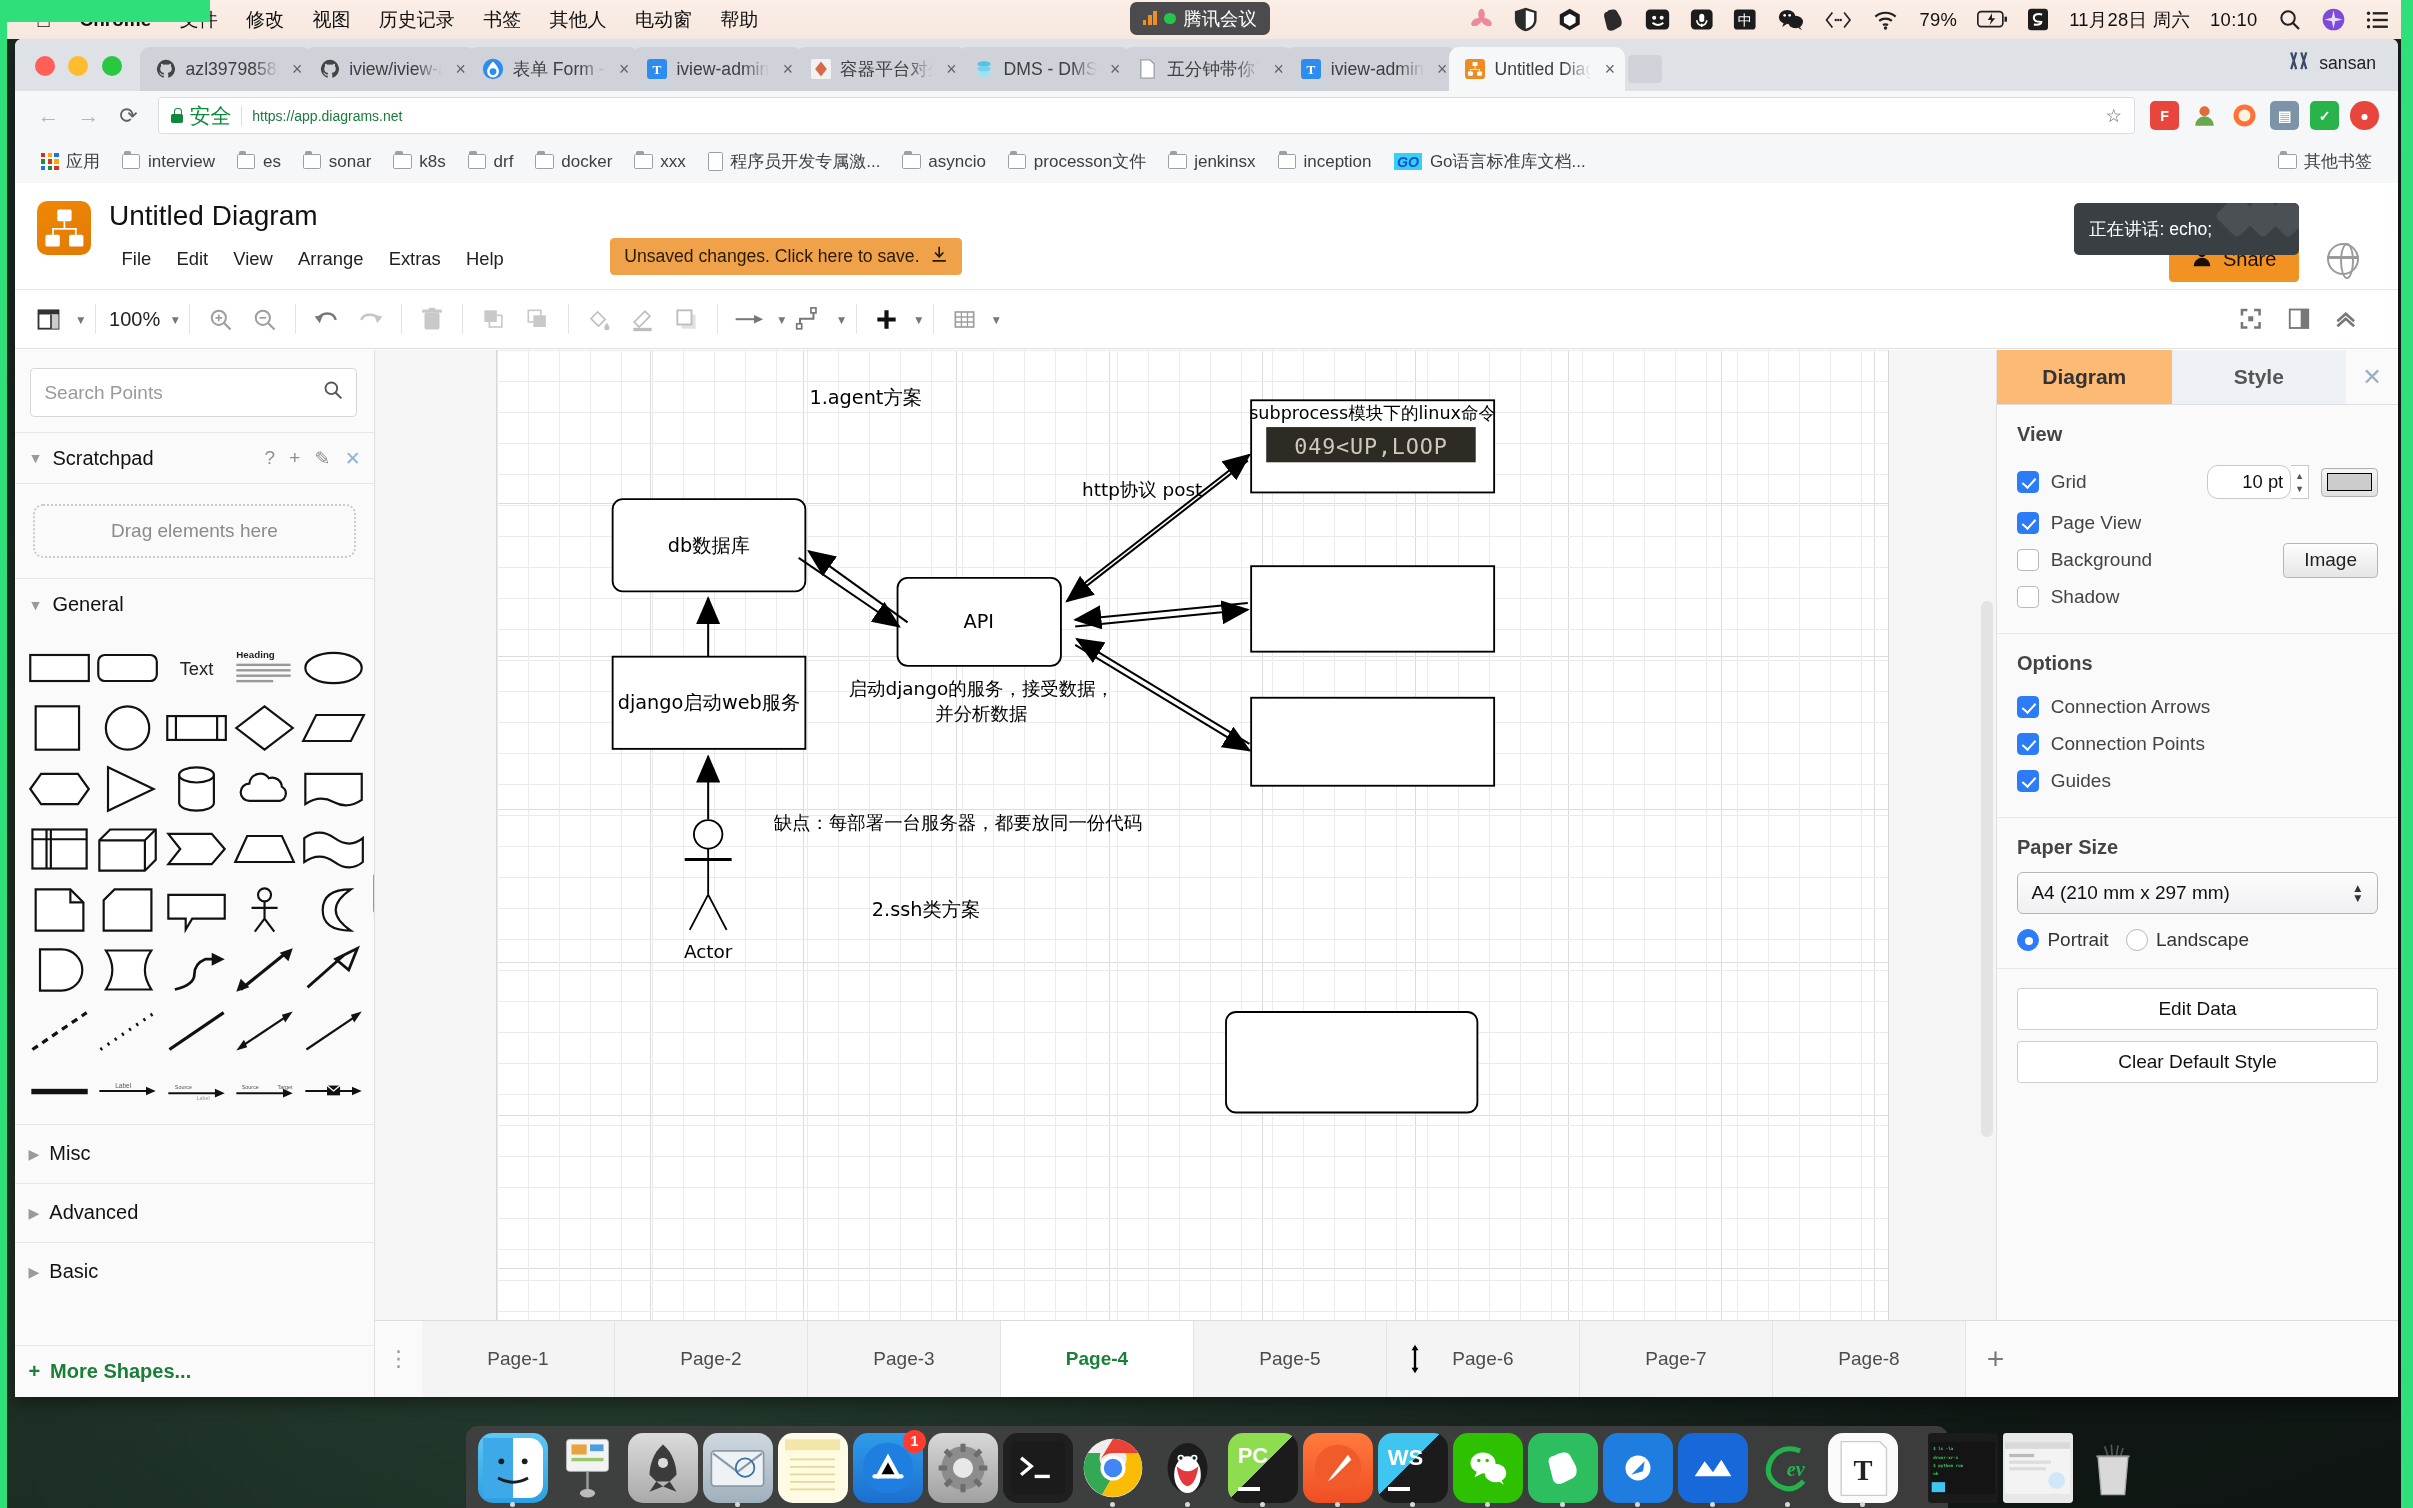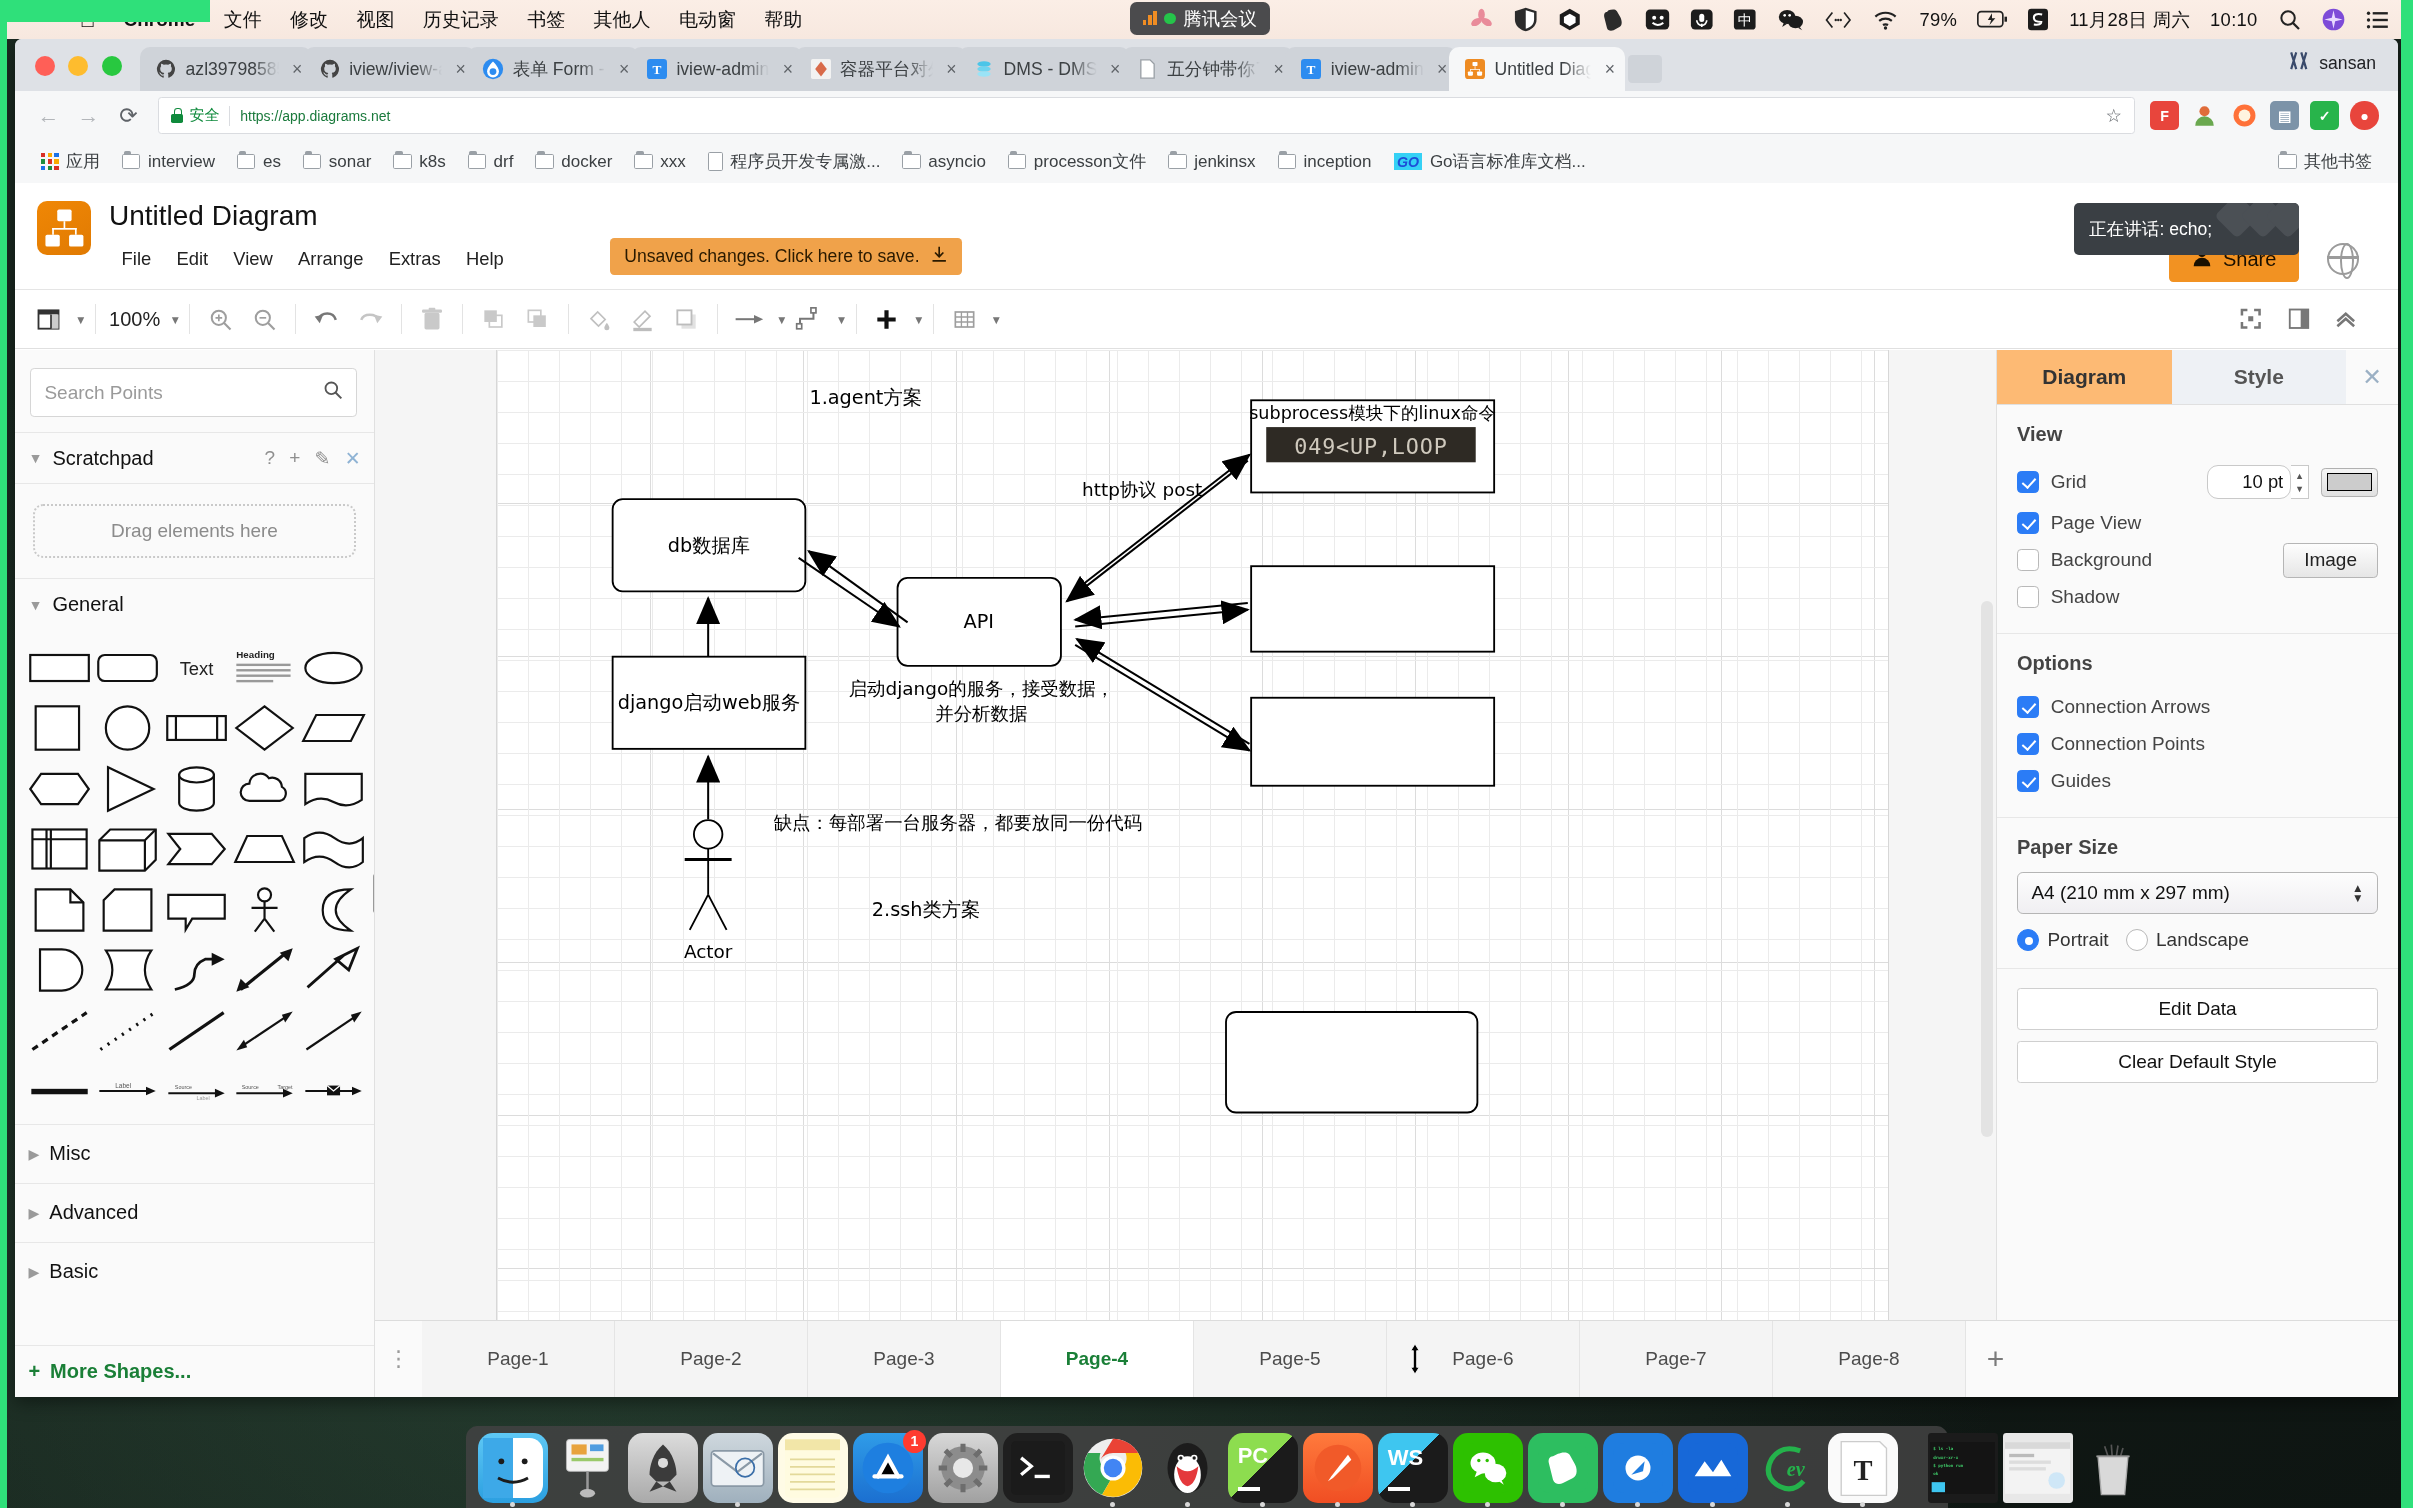--- a/index.html
+++ b/index.html
@@ -21,21 +21,21 @@
     background:radial-gradient(ellipse at 25% 85%, rgba(70,120,90,.35), transparent 55%);
   }
 
   
   #menubar{
     position:absolute; left:0; top:0; width:2413px; height:39px;
     background:linear-gradient(#fbeee6,#f7e8df);
     display:flex; align-items:center; z-index:50;
     font-size:19px; color:#111;
   }
-  #menubar .leftgrp{ display:flex; align-items:center; gap:0; padding-left:32px;margin-left:44px;}
+  #menubar .leftgrp{ display:flex; align-items:center; gap:0; padding-left:32px;}
   #menubar .mi{ padding:0 14.2px; white-space:nowrap; line-height:39px;}
   #menubar .apple{ font-size:22px; padding:0 13.4px 0 3.4px; }
   #menubar .appname{ font-weight:bold; }
   #menubar .rightgrp{ margin-left:auto; display:flex; align-items:center; gap:0; padding-right:13.4px;}
   #menubar .ri{ padding:0 10px; display:flex; align-items:center; height:39px;}
   .mbtime{ font-size:18.4px; letter-spacing:0.3px;}
   .meetpill{
     background:#4b4b4d; color:#fff; border-radius:6.7px;
     display:flex; align-items:center; gap:7.5px;
     padding:4.2px 13.4px; font-size:18.4px; margin:0 6.7px;
@@ -74,21 +74,21 @@
 
   
   #urlrow{ height:49px; background:#f6f7f8; display:flex; align-items:center; gap:0; padding:0 13.4px;}
   .navbtn{ width:40px;height:40px;display:flex;align-items:center;justify-content:center;
            color:#b3b6ba; font-size:22px; }
   .navbtn.act{ color:#5f6368;}
   .omnibox{
     flex:1; height:37px; background:#fff; border:0.8px solid #dadce0; border-radius:3.4px;
     display:flex; align-items:center; gap:0; padding:0 11.7px; margin:0 10px; font-size:18.4px;
   }
-  .secure{ display:flex;align-items:center;gap:6.7px;color:#0f8a3c;font-size:15px;}
+  .secure{ display:flex;align-items:center;gap:6.7px;color:#0f8a3c;font-size:21px;}
   .lockico{ width:11.7px;height:14.2px;position:relative;display:inline-block;}
   .lockico:before{content:"";position:absolute;left:0;bottom:0;width:11.7px;height:8.4px;background:#0f8a3c;border-radius:1.7px;}
   .lockico:after{content:"";position:absolute;left:2.5px;top:0;width:6.7px;height:6.7px;border:1.7px solid #0f8a3c;border-bottom:none;border-radius:3.4px 3.4px 0 0;}
   .vsep{ width:0.8px;height:20px;background:#dadce0;margin:0 10px;}
   .urltext{ color:#1a7a3c; font-size:14px;}
   .omniicons{ margin-left:auto; display:flex;align-items:center;gap:11.7px;color:#5f6368;font-size:18.4px;}
   .extico{ width:28.5px;height:28.5px;border-radius:5px;display:flex;align-items:center;justify-content:center;font-size:14.2px;color:#fff;font-weight:bold;}
 
   
   #bookmarks{ height:44px;background:#f6f7f8;display:flex;align-items:center;gap:0;padding:0 15px;

